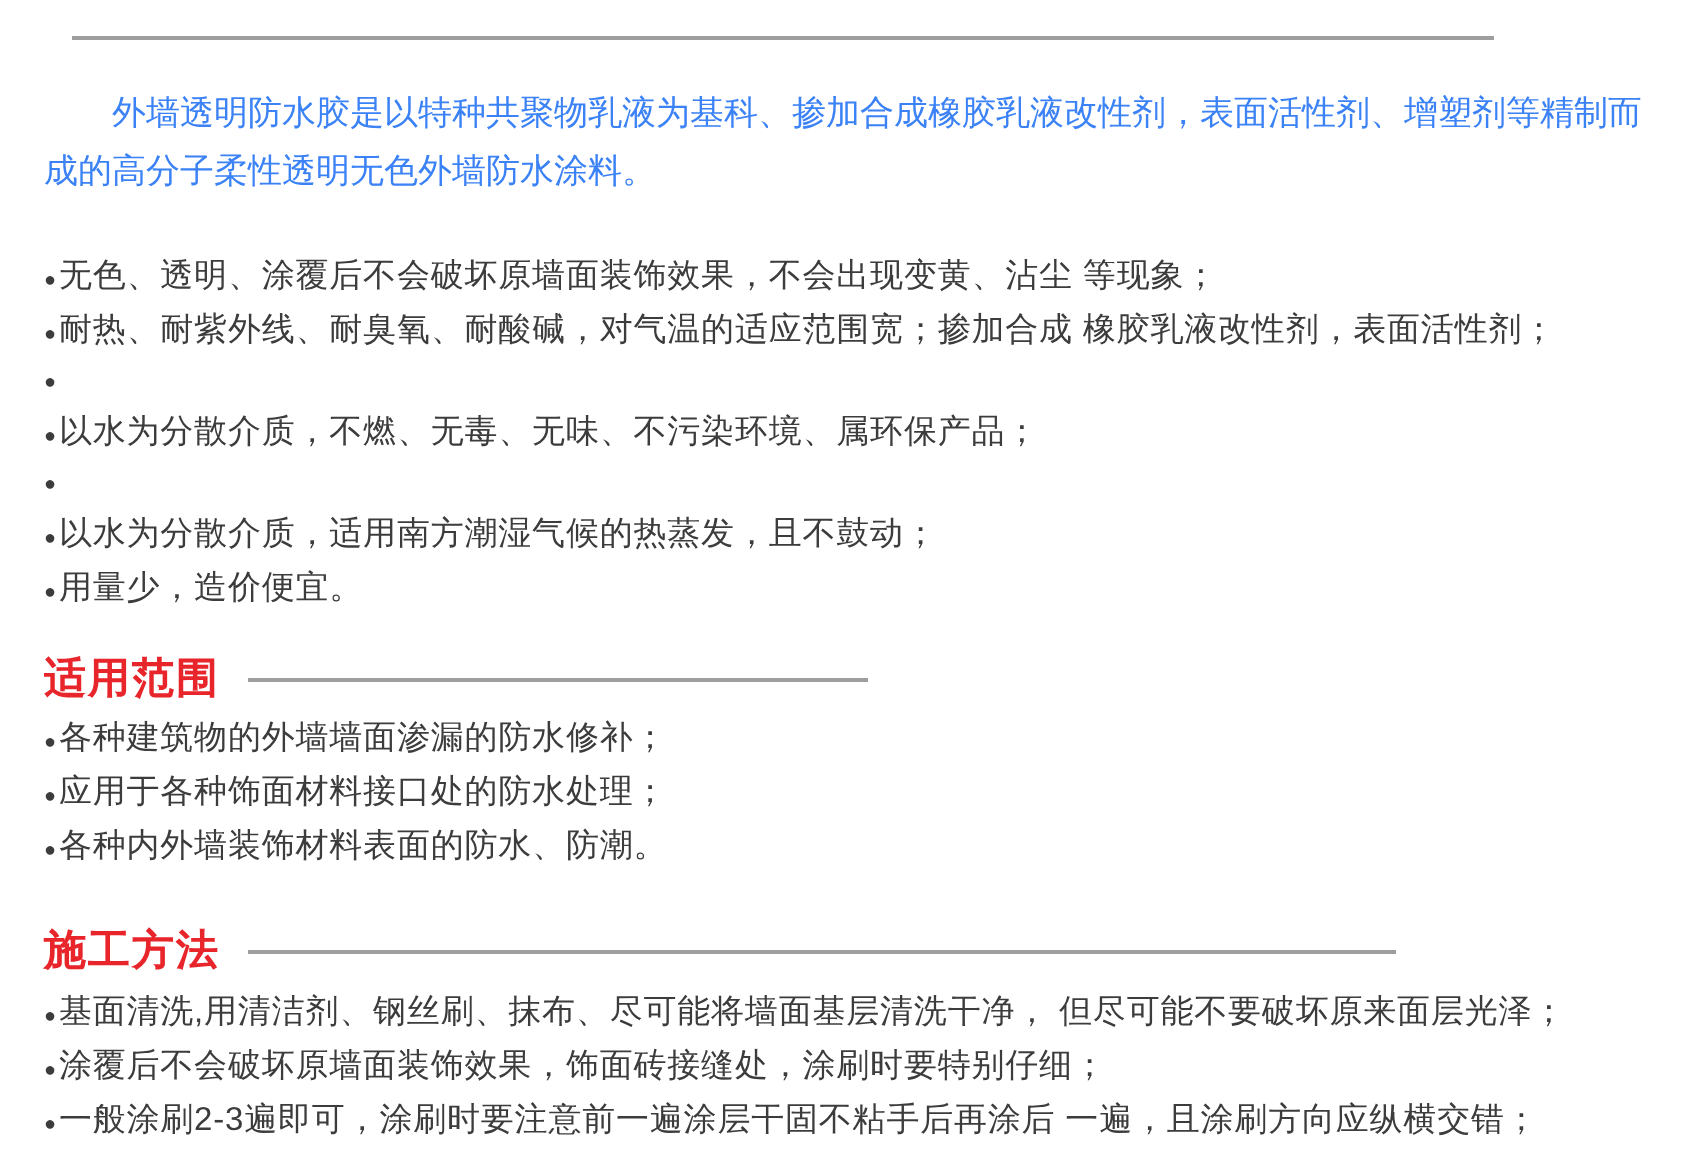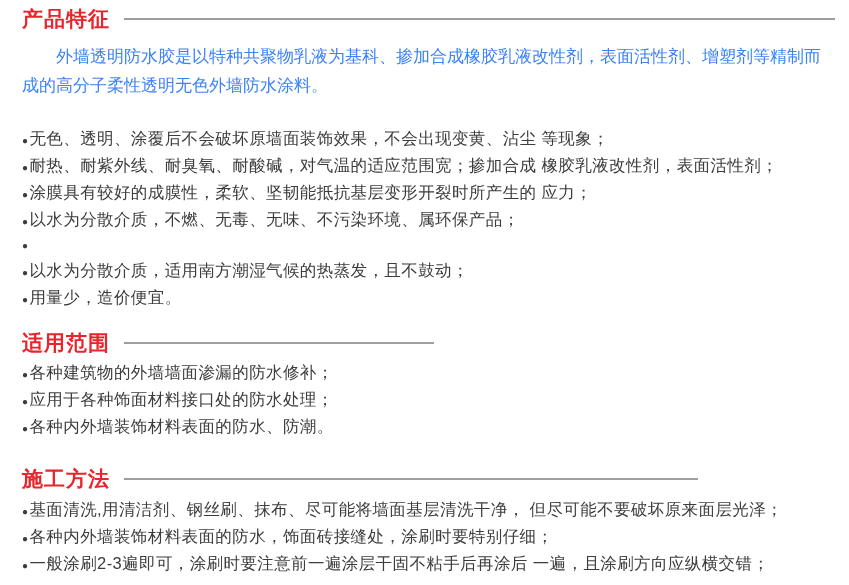--- a/index.html
+++ b/index.html
@@ -79,39 +79,37 @@
   .sec-4 { margin-top: 25px; }
   .sec-4 ul { margin-top: 5px; }
 </style>
 </head>
 <body>
 
 <div class="page">
 
   <div class="sec-1">
     <div class="sec-head">
-      <h2 class="sec-title">产品特征</h2>
       <div class="rule rule-1"></div>
     </div>
     <p class="intro">外墙透明防水胶是以特种共聚物乳液为基科、掺加合成橡胶乳液改性剂，表面活性剂、增塑剂等精制而成的高分子柔性透明无色外墙防水涂料。</p>
   </div>
 
   <div class="sec-2">
     <ul class="bullets">
       <li>
         <span class="bullet">●</span>
         <span>无色、透明、涂覆后不会破坏原墙面装饰效果，不会出现变黄、沾尘 等现象；</span>
       </li>
       <li>
         <span class="bullet">●</span>
         <span>耐热、耐紫外线、耐臭氧、耐酸碱，对气温的适应范围宽；掺加合成 橡胶乳液改性剂，表面活性剂；</span>
       </li>
       <li>
         <span class="bullet">●</span>
-        <span>涂膜具有较好的成膜性，柔软、坚韧能抵抗基层变形开裂时所产生的 应力；</span>
       </li>
       <li>
         <span class="bullet">●</span>
         <span>以水为分散介质，不燃、无毒、无味、不污染环境、属环保产品；</span>
       </li>
       <li>
         <span class="bullet">●</span>
       </li>
       <li>
         <span class="bullet">●</span>
@@ -150,21 +148,21 @@
       <h2 class="sec-title">施工方法</h2>
       <div class="rule rule-4"></div>
     </div>
     <ul class="bullets">
       <li>
         <span class="bullet">●</span>
         <span>基面清洗,用清洁剂、钢丝刷、抹布、尽可能将墙面基层清洗干净， 但尽可能不要破坏原来面层光泽；</span>
       </li>
       <li>
         <span class="bullet">●</span>
-        <span>各种内外墙装饰材料表面的防水，饰面砖接缝处，涂刷时要特别仔细；</span>
+        <span>涂覆后不会破坏原墙面装饰效果，饰面砖接缝处，涂刷时要特别仔细；</span>
       </li>
       <li>
         <span class="bullet">●</span>
         <span>一般涂刷2-3遍即可，涂刷时要注意前一遍涂层干固不粘手后再涂后 一遍，且涂刷方向应纵横交错；</span>
       </li>
 
     </ul>
   </div>
 
 </div>

